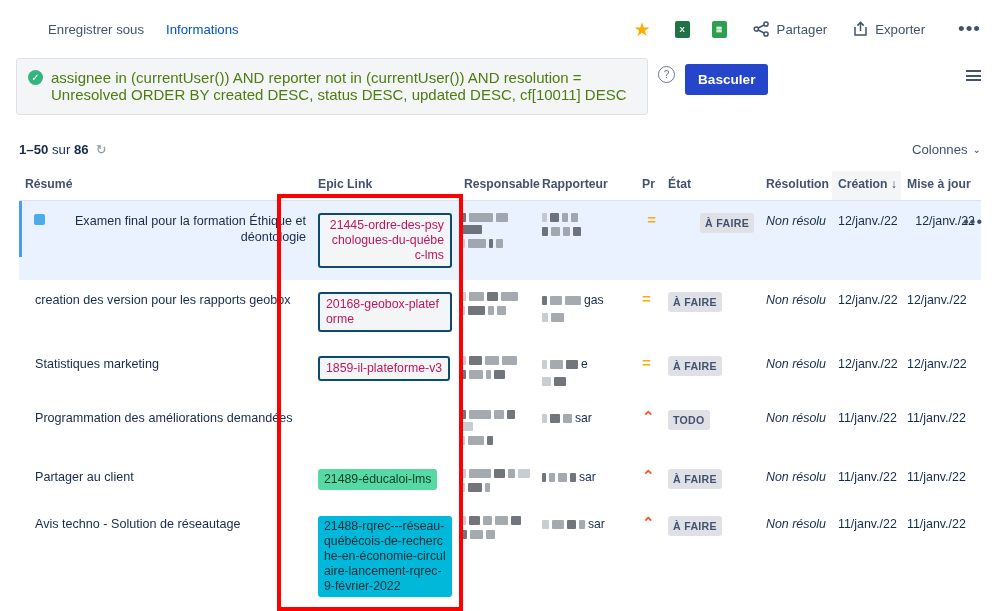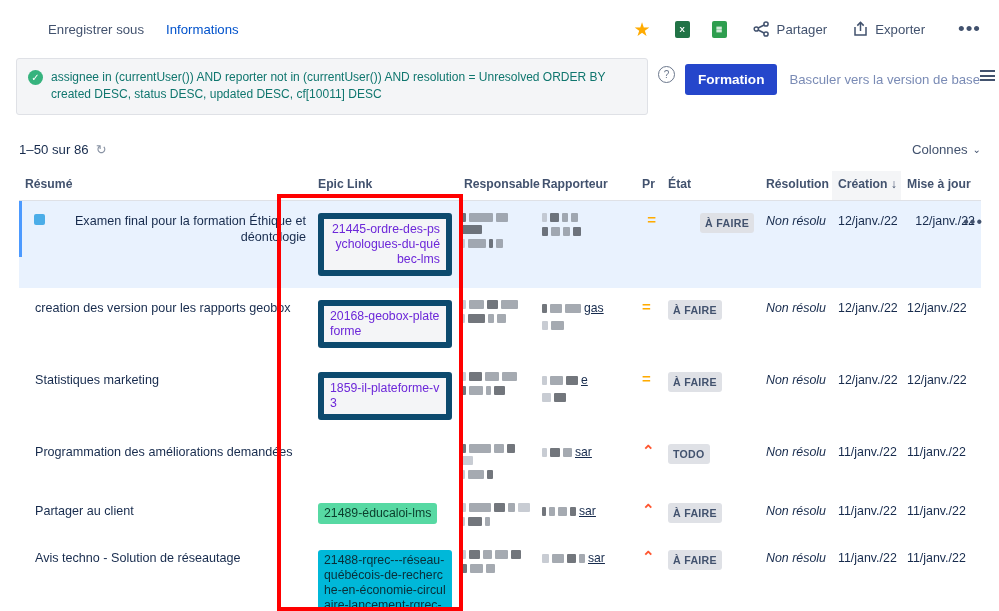--- a/index.html
+++ b/index.html
@@ -60,21 +60,21 @@
     padding: 10px 10px 11px 11px; gap: 8px;
     min-height: 56px;
   }
   .check-icon {
     flex: 0 0 auto; width: 15px; height: 15px; border-radius: 50%;
     background: #36B37E; color: #fff; font-size: 10px;
     display: flex; align-items: center; justify-content: center;
     margin-top: 1px;
   }
   .jql-text {
-    font-size: 12px; line-height: 17px; color: #0f766e;
+    font-size: 15px; line-height: 17px; color: #4d7c0f;
     word-break: break-word;
   }
   .help-icon {
     flex: 0 0 auto; margin: 8px 0 0 10px;
     width: 17px; height: 17px; border-radius: 50%;
     border: 1.3px solid #6B778C; color: #6B778C;
     font-size: 10px; display: flex; align-items: center;
     justify-content: center; cursor: pointer;
   }
   .search-btn {
@@ -94,21 +94,21 @@
   }
   .burger-lines { display: flex; flex-direction: column; gap: 2.5px; }
   .burger-lines i { display: block; width: 15px; height: 2px; background: #42526E; }
 
   
   .count-row {
     display: flex; align-items: center;
     padding: 0 18px 0 19px; height: 44px; margin-top: 12px;
   }
   .count-text { font-size: 13.2px; color: #172B4D; }
-  .count-text b { font-weight: 400; }
+  .count-text b { font-weight: 700; }
   .refresh-icon { margin-left: 7px; font-size: 13px; color: #8993A4; cursor: pointer; }
   .count-spacer { flex: 1; }
   .columns-btn {
     font-size: 13.2px; color: #42526E; cursor: pointer;
     display: flex; align-items: center; gap: 5px;
   }
   .columns-btn .chev { font-size: 10px; }
 
   
   .tbl { width: 100%; border-collapse: collapse; table-layout: fixed; }
@@ -128,24 +128,24 @@
   .summary-wrap { display: flex; gap: 8px; }
   .type-icon {
     width: 11px; height: 11px; background: #4BADE8; border-radius: 2px;
     flex: 0 0 auto; margin-top: 1px;
   }
   .epic-badge {
     display: inline-block; font-size: 12.3px; line-height: 15px;
     padding: 3px 6px; border-radius: 3px; word-break: break-all;
     max-width: 136px;
   }
-  .epic-badge.plain { background: #F4F5F7; border: 6px solid #0c4a6e; color: #6d28d9; }
+  .epic-badge.plain { background: #F4F5F7; border: 2px solid #0c4a6e; color: #be185d; }
   .epic-badge.green { background: #57D9A3; color: #0B3D2C; }
   .epic-badge.cyan  { background: #00B8D9; color: #0A2E38; }
-  .redact-line { display: flex; gap: 3px; align-items: center; flex-wrap: wrap; text-decoration: underline; }
+  .redact-line { display: flex; gap: 3px; align-items: center; flex-wrap: wrap; }
   .rd { display: inline-block; height: 9px; border-radius: 1px;
         background: #8C929B; opacity: .78; }
   .rd.d { background: #4A4F57; }
   .rd.l { background: #B9BEC6; }
   .rdtxt { font-size: 12.2px; color: #172B4D; }
   .prio { font-size: 15px; font-weight: 700; line-height: 14px; }
   .prio.med { color: #FFAB00; }
   .prio.high { color: #FF5630; }
   .status {
     display: inline-block; background: #DFE1E6; color: #42526E;
@@ -203,22 +203,21 @@
     </div>
     <div class="dots-btn">•••</div>
   </div>
 
   <div class="jql-row">
     <div class="jql-box">
       <span class="check-icon">✓</span>
       <span class="jql-text">assignee in (currentUser()) AND reporter not in (currentUser()) AND resolution = Unresolved ORDER BY created DESC, status DESC, updated DESC, cf[10011] DESC</span>
     </div>
     <div class="help-icon">?</div>
-    <button class="search-btn">Formation</button>
-    <div class="switch-link">Basculer vers la version de base</div>
+    <button class="search-btn">Basculer</button>
     <div class="jql-spacer"></div>
     <div class="burger">
       <span class="burger-lines">
           <i></i>
           <i></i>
           <i></i>
         </span>
 
     </div>
   </div>

